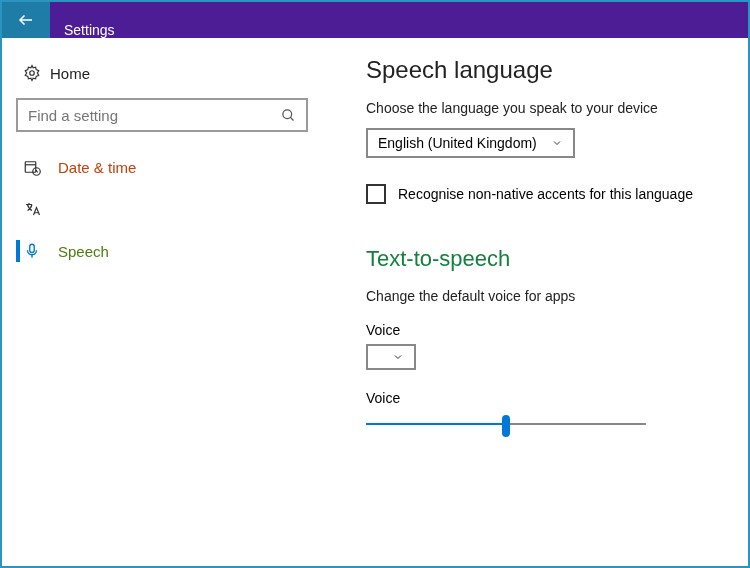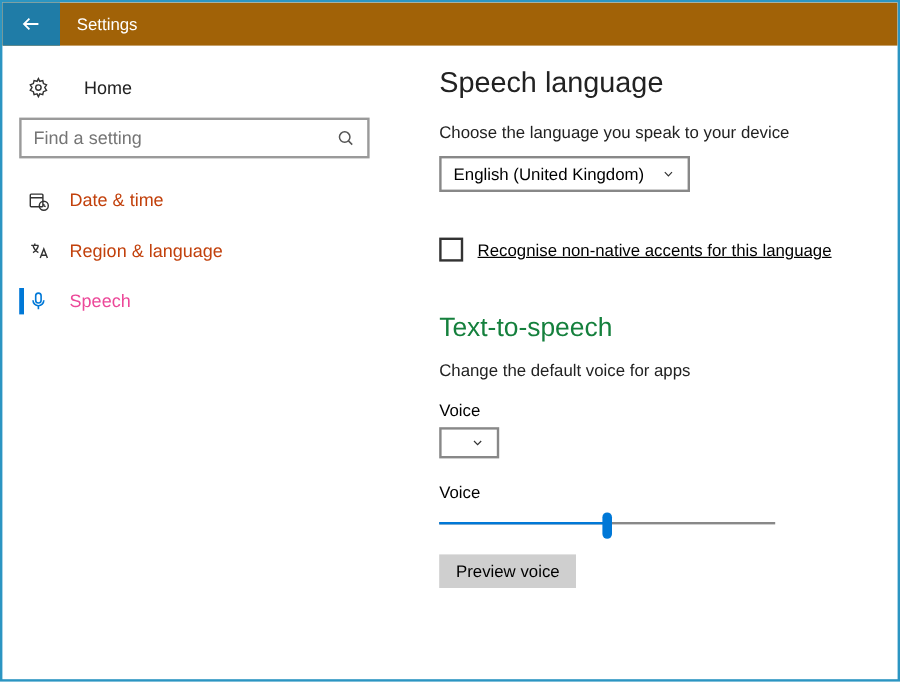--- a/index.html
+++ b/index.html
@@ -1,38 +1,38 @@
 <!DOCTYPE html>
 <html><head>
 <meta charset="utf-8">
 <style>
   * { box-sizing: border-box; margin: 0; padding: 0; font-family: "Segoe UI", Arial, sans-serif; }
   body { width: 750px; height: 568px; background: #fff; border: 2px solid #2b95c2; overflow: hidden; }
-  .header { height: 36px; background: #a16207; display: flex; align-items: center; color: #fff; }
+  .header { height: 36px; background: #4c1d95; display: flex; align-items: flex-end; color: #fff; }
   .back-btn { width: 48px; height: 36px; background: #1f7ca7; display: flex; align-items: center; justify-content: center; cursor: pointer; }
   .header-title { margin-left: 14px; font-size: 14px; }
   .content { display: flex; height: calc(568px - 40px); }
   .sidebar { width: 320px; padding: 18px 12px 0 12px; }
   .home-row { display: flex; align-items: center; padding: 8px 8px 16px 8px; cursor: pointer; }
   .home-row .icon { width: 20px; display: flex; justify-content: center; }
-  .home-row .label { margin-left: 28px; font-size: 15px; color: #222; }
+  .home-row .label { margin-left: 8px; font-size: 15px; color: #222; }
   .searchbox { border: 2px solid #9a9a9a; height: 34px; display: flex; align-items: center; padding: 0 10px; margin: 0 2px 14px 2px; }
   .searchbox input { flex: 1; border: none; outline: none; font-size: 15px; color: #1d4ed8; background: transparent; }
   .category { color: #7a7a7a; font-size: 15px; padding: 6px 4px 20px 4px; }
   .nav-item { display: flex; align-items: center; padding: 12px 8px; cursor: pointer; font-size: 15px; color: #c2410c; }
-  .nav-item.active { color: #ec4899; }
+  .nav-item.active { color: #4d7c0f; }
   .nav-item.active .mark { position: absolute; left: 2px; width: 4px; height: 22px; background: #0078d7; }
   .nav-item .icon { width: 20px; display: flex; justify-content: center; }
   .nav-item .label { margin-left: 16px; }
   .main { flex: 1; padding: 18px 24px 0 44px; overflow: hidden; }
-  h1 { font-weight: 400; font-size: 24px; color: #222; margin-bottom: 18px; }
-  .desc { font-size: 14px; color: #222; margin-bottom: 12px; }
-  .select { display: inline-flex; align-items: center; border: 2px solid #888; padding: 5px 10px; font-size: 14px; cursor: pointer; margin-bottom: 38px; }
+  h1 { font-weight: 400; font-size: 24px; color: #222; }
+  .desc { font-size: 14px; color: #222; margin-bottom: 12px; margin-top: 16px; }
+  .select { display: inline-flex; align-items: center; border: 2px solid #888; padding: 5px 10px; font-size: 14px; cursor: pointer; margin-bottom: 26px; }
   .select .chev { margin-left: 14px; }
-  .checkbox-row { display: flex; align-items: center; font-size: 14px; margin-bottom: 42px; text-decoration: underline; }
+  .checkbox-row { display: flex; align-items: center; font-size: 14px; margin-bottom: 42px; }
   .checkbox { width: 20px; height: 20px; border: 2px solid #333; margin-right: 12px; }
   h2 { font-weight: 400; font-size: 22px; color: #15803d; margin-bottom: 14px; }
   .fieldlabel { font-size: 14px; margin-bottom: 6px; }
   .slider-wrap { width: 280px; height: 24px; position: relative; margin-bottom: 14px; }
   .slider-track { position: absolute; top: 11px; left: 0; right: 0; height: 2px; background: #888; }
   .slider-fill { position: absolute; top: 11px; left: 0; height: 2px; background: #0078d7; }
   .slider-thumb { position: absolute; top: 3px; width: 8px; height: 22px; background: #0078d7; border-radius: 4px; margin-left: -4px; }
   .button { display: inline-block; background: #cfcfcf; padding: 6px 14px; font-size: 14px; cursor: pointer; }
   svg { display: block; }
 </style>
@@ -87,21 +87,20 @@
       <span class="label">Date &amp; time</span>
     </div>
 
     <div class="nav-item">
       <span class="icon">
         <svg width="18" height="18" viewBox="0 0 24 24" fill="none" stroke="#333" stroke-width="1.6">
             <path d="M4 6h8M8 4v2M6 6c1 4 4 7 6 8M12 6c-1 4-4 7-6 8"></path>
             <path d="M14 20l4-10 4 10M15.5 17h5"></path>
           </svg>
       </span>
-      <span class="label">Region &amp; language</span>
     </div>
 
     <div class="nav-item active" style="position:relative">
       <span class="mark"></span>
       <span class="icon">
         <svg width="18" height="18" viewBox="0 0 24 24" fill="none" stroke="#0078d7" stroke-width="1.8">
             <rect x="9" y="3" width="6" height="11" rx="3"></rect>
             <path d="M6 11a6 6 0 0 0 12 0"></path>
             <line x1="12" y1="17" x2="12" y2="21"></line>
           </svg>
@@ -139,17 +138,14 @@
       </span>
     </div>
 
     <div class="fieldlabel">Voice</div>
     <div class="slider-wrap">
       <div class="slider-track"></div>
       <div class="slider-fill" id="slider-fill" style="width: 50%;"></div>
       <div class="slider-thumb" id="slider-thumb" style="left: 50%;"></div>
     </div>
 
-    <div class="button">
-      <span>Preview voice</span>
-    </div>
   </div>
 </div>
 
 </body></html>

